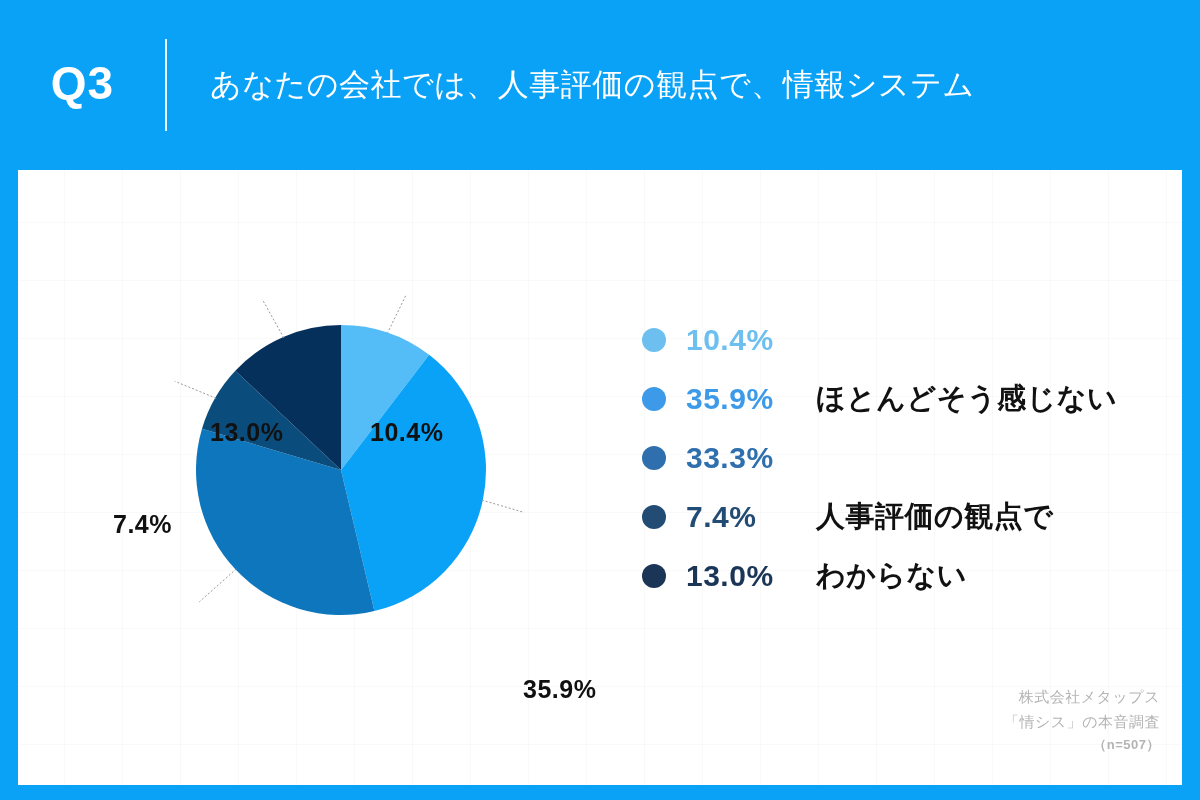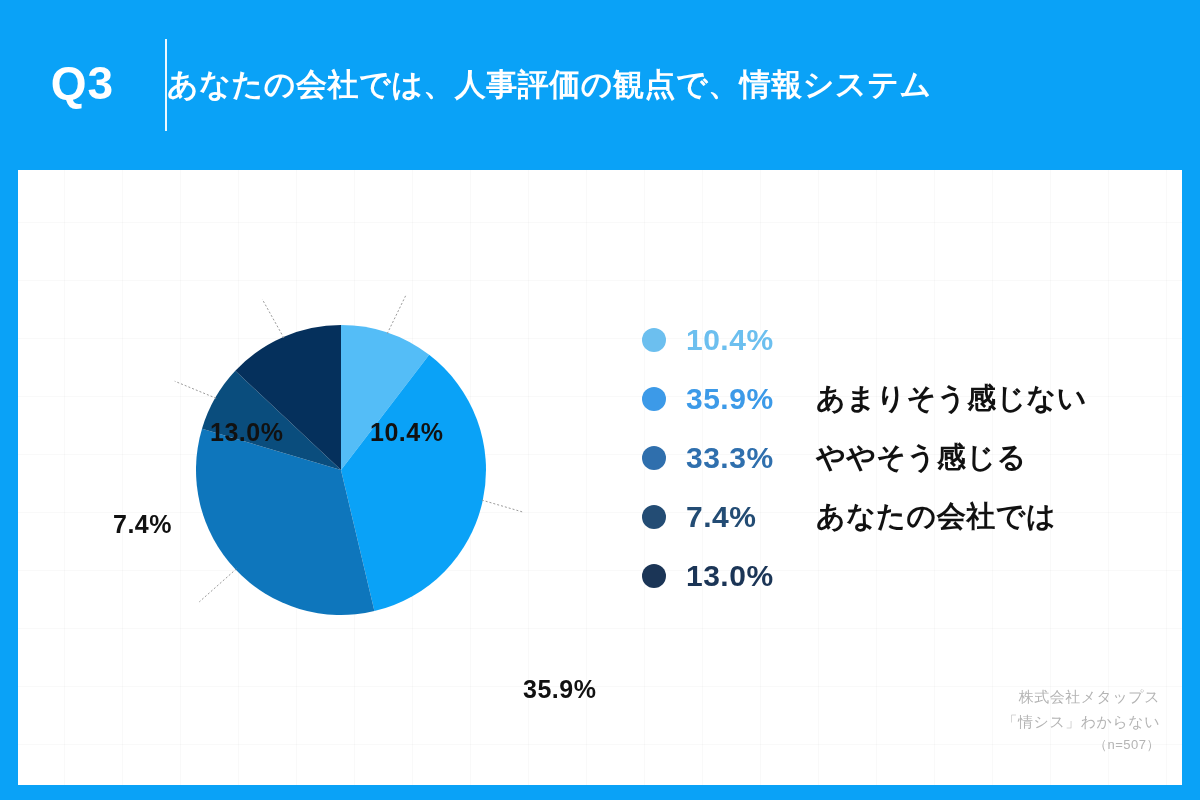--- a/index.html
+++ b/index.html
@@ -42,23 +42,24 @@
 
   #qdivider {
     width: 2px;
     height: 92px;
     background: #ffffff;
     opacity: .92;
     flex: none;
   }
 
   #qtext {
+    padding-left: 43px;
     color: #ffffff;
     font-size: 31px;
-    font-weight: bold;
+    font-weight: normal;
     line-height: 1.52;
     letter-spacing: .5px;
   }
   #qtext .line { display: block; white-space: nowrap; }
 
   
   #card {
     position: absolute;
     left: 18px;
     top: 170px;
@@ -128,21 +129,21 @@
     position: absolute;
     right: 22px;
     bottom: 30px;
     text-align: right;
     color: #b4b4b4;
     font-size: 15px;
     line-height: 1.62;
     letter-spacing: .5px;
   }
   #footer div { display: block; }
-  #footer .n { font-size: 13px; }
+  #footer .n { font-size: 13px; font-weight: bold; }
 </style>
 </head>
 <body>
 
 <div id="slide">
 
   <div id="header">
     <div id="qnum">Q3</div>
     <div id="qdivider"></div>
     <div id="qtext">
@@ -179,38 +180,38 @@
     </div>
 
     <div id="legend">
         <div class="legend-row">
           <span class="legend-dot" style="background: rgb(108, 191, 239);"></span>
           <span class="legend-pct" style="color: rgb(108, 191, 239);">10.4%</span>
         </div>
         <div class="legend-row">
           <span class="legend-dot" style="background: rgb(60, 154, 232);"></span>
           <span class="legend-pct" style="color: rgb(60, 154, 232);">35.9%</span>
-          <span class="legend-label">あまりそう感じない</span>
+          <span class="legend-label">ほとんどそう感じない</span>
         </div>
         <div class="legend-row">
           <span class="legend-dot" style="background: rgb(47, 111, 173);"></span>
           <span class="legend-pct" style="color: rgb(47, 111, 173);">33.3%</span>
-          <span class="legend-label">ややそう感じる</span>
         </div>
         <div class="legend-row">
           <span class="legend-dot" style="background: rgb(35, 76, 116);"></span>
           <span class="legend-pct" style="color: rgb(35, 76, 116);">7.4%</span>
-          <span class="legend-label">あなたの会社では</span>
+          <span class="legend-label">人事評価の観点で</span>
         </div>
         <div class="legend-row">
           <span class="legend-dot" style="background: rgb(27, 53, 86);"></span>
           <span class="legend-pct" style="color: rgb(27, 53, 86);">13.0%</span>
+          <span class="legend-label">わからない</span>
         </div>
       </div>
 
     <div id="footer">
       <div>株式会社メタップス</div>
-      <div>「情シス」わからない</div>
+      <div>「情シス」の本音調査</div>
       <div class="n">（n=507）</div>
     </div>
 
   </div>
 </div>
 
 </body></html>

